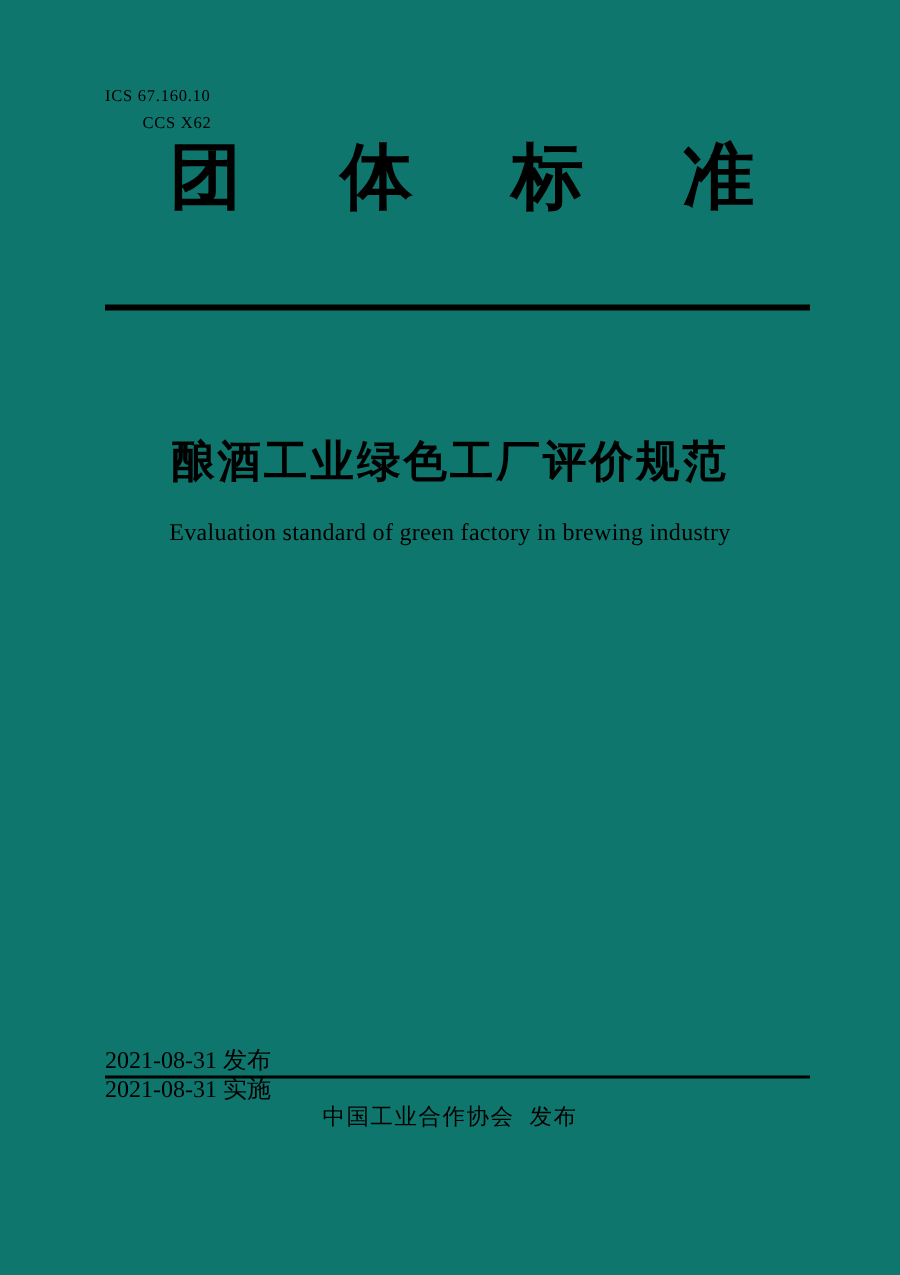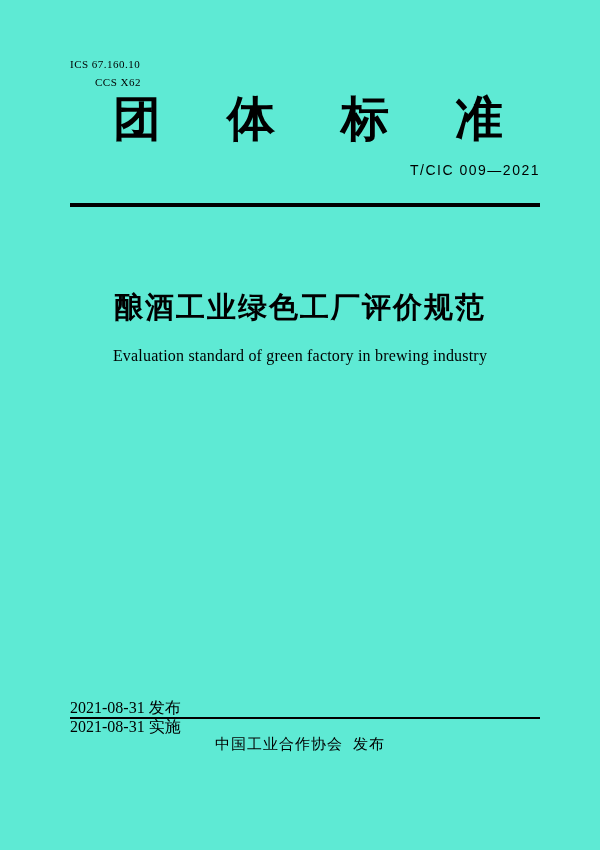--- a/index.html
+++ b/index.html
@@ -4,21 +4,21 @@
 <style>
   html, body {
     margin: 0;
     padding: 0;
     background: #ffffff;
   }
   .page {
     position: relative;
     width: 600px;
     height: 850px;
-    background: #5eead4;
+    background: #0f766e;
     color: #000000;
     overflow: hidden;
     font-family: "Liberation Serif", serif;
   }
   
   .ics-code {
     position: absolute;
     left: 70px;
     top: 58px;
     font-size: 11px;
@@ -134,21 +134,20 @@
   <div class="ics-code">ICS 67.160.10</div>
   <div class="ccs-code">CCS X62</div>
 
   <div class="std-type">
     <span>团</span>
     <span>体</span>
     <span>标</span>
     <span>准</span>
   </div>
 
-  <div class="std-number">T/CIC 009—2021</div>
 
   <div class="rule-thick"></div>
 
   <div class="title-cn">酿酒工业绿色工厂评价规范</div>
   <div class="title-en">Evaluation standard of green factory in brewing industry</div>
 
   <div class="date-row">
     <span>
       <span>2021-08-31</span>
       <span>发布</span>

